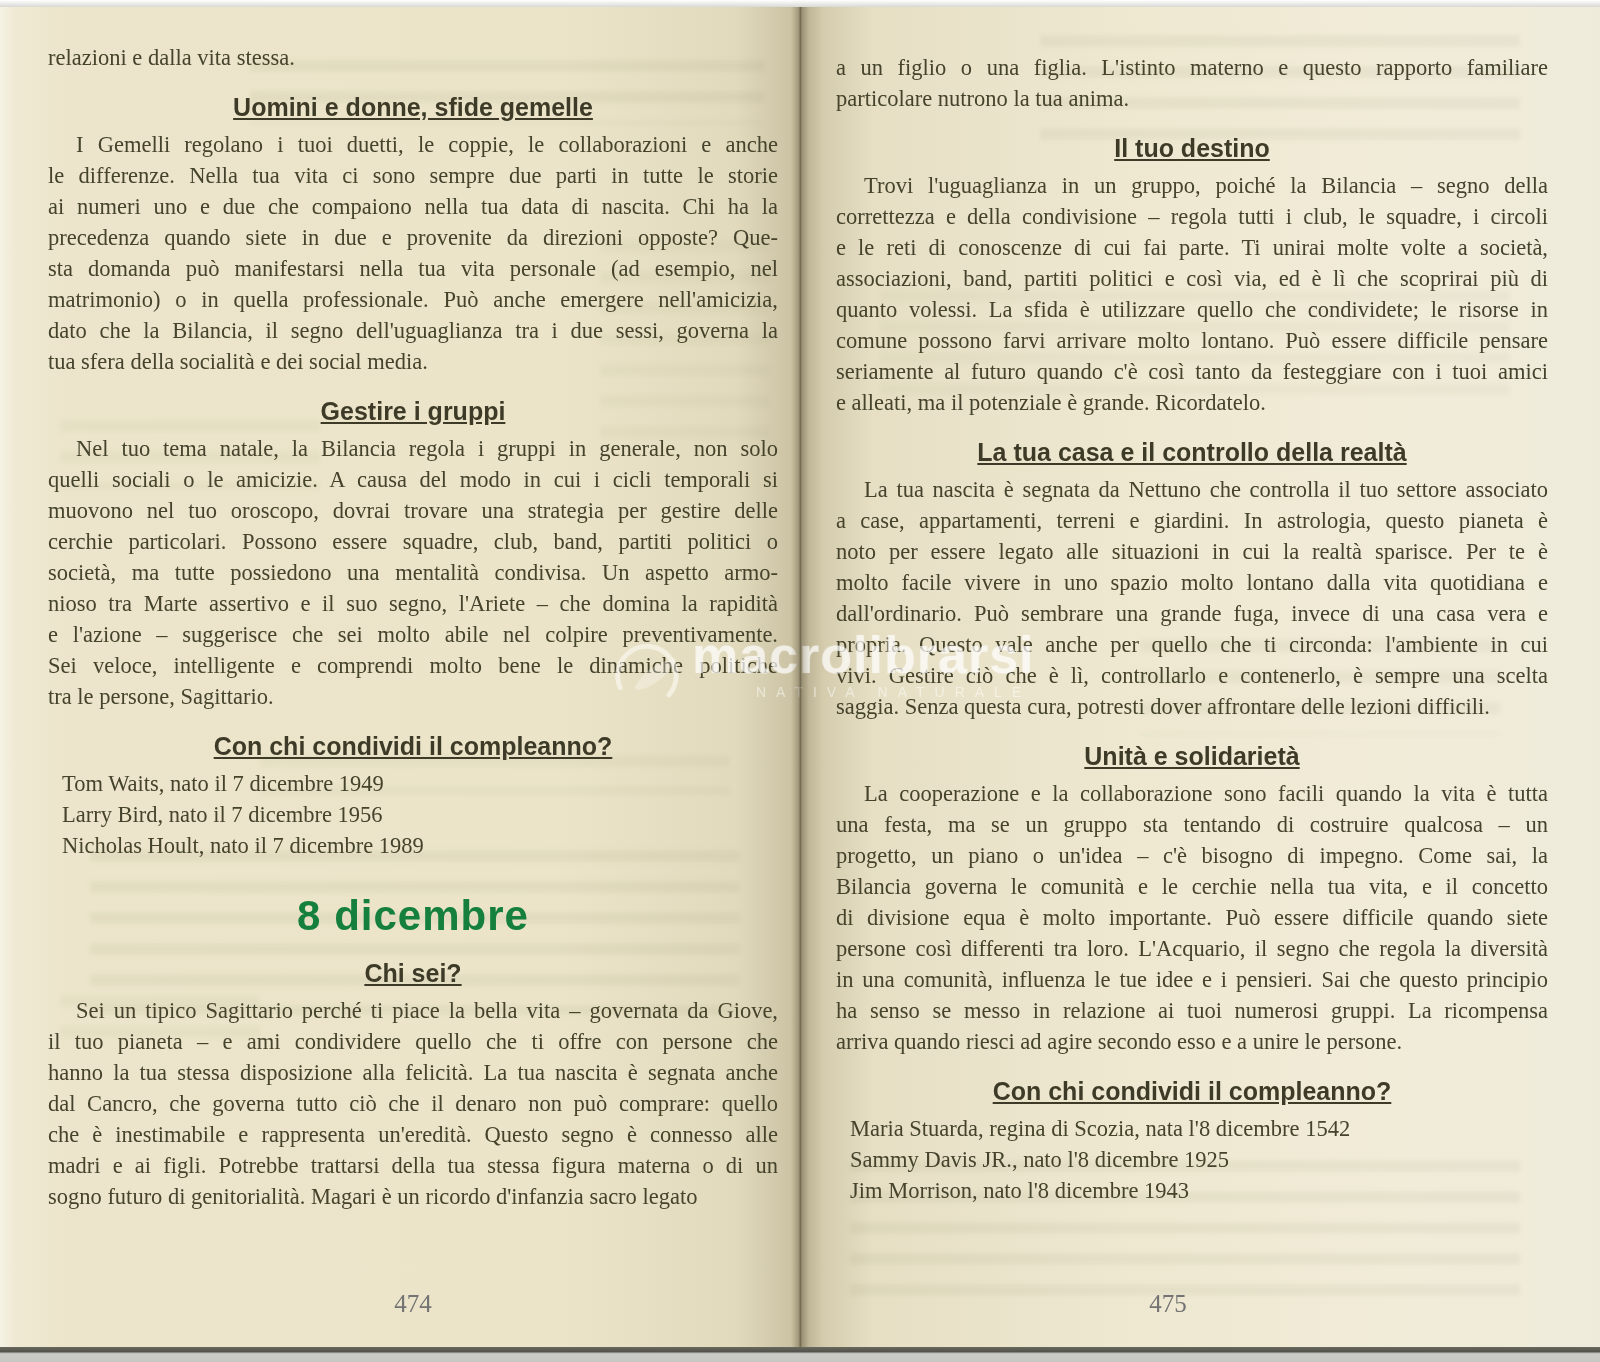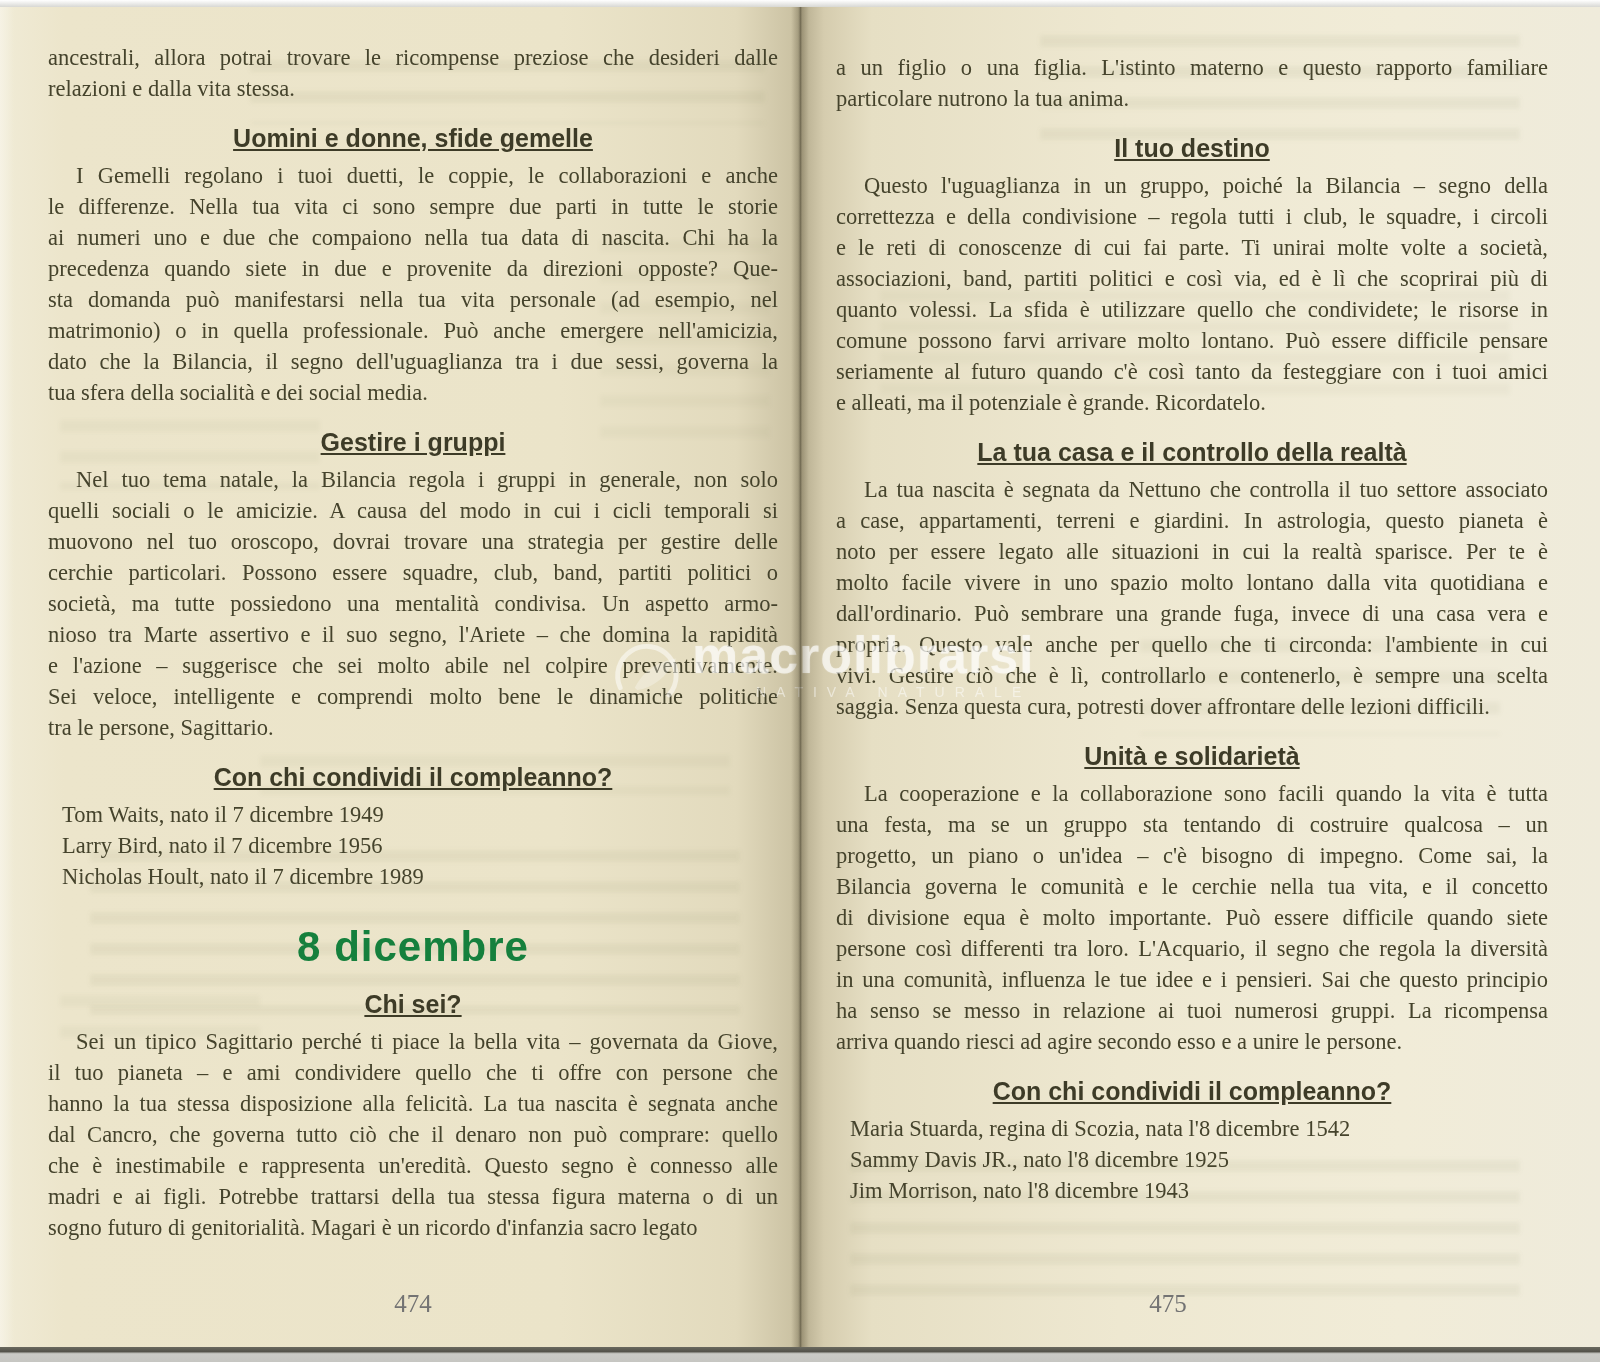--- a/index.html
+++ b/index.html
@@ -83,21 +83,20 @@
   <div class="ghost" style="left:260px; top:755px; width:470px; height:40px;  opacity:.4;"></div>
   <div class="ghost" style="left:90px;  top:850px; width:650px; height:165px;"></div>
   <div class="ghost" style="left:60px;  top:995px; width:200px; height:45px;  opacity:.4;"></div>
   <div class="ghost" style="left:1040px;top:35px;  width:480px; height:105px;"></div>
   <div class="ghost" style="left:880px; top:290px; width:630px; height:105px; opacity:.35;"></div>
   <div class="ghost" style="left:1140px;top:640px; width:360px; height:95px;  opacity:.5;"></div>
   <div class="ghost" style="left:850px; top:1160px;width:670px; height:140px;"></div>
 
   <div class="page left" id="page-body-0">
       <div class="para">
-        <div class="line just">ancestrali, allora potrai trovare le ricompense preziose che desideri dalle</div>
         <div class="line last">relazioni e dalla vita stessa.</div>
       </div>
       <div class="heading">Uomini e donne, sfide gemelle</div>
       <div class="para">
         <div class="line just indent">I Gemelli regolano i tuoi duetti, le coppie, le collaborazioni e anche</div>
         <div class="line just">le differenze. Nella tua vita ci sono sempre due parti in tutte le storie</div>
         <div class="line just">ai numeri uno e due che compaiono nella tua data di nascita. Chi ha la</div>
         <div class="line just">precedenza quando siete in due e provenite da direzioni opposte? Que-</div>
         <div class="line just">sta domanda può manifestarsi nella tua vita personale (ad esempio, nel</div>
         <div class="line just">matrimonio) o in quella professionale. Può anche emergere nell'amicizia,</div>
@@ -134,21 +133,21 @@
         <div class="line last">sogno futuro di genitorialità. Magari è un ricordo d'infanzia sacro legato</div>
       </div>
     </div>
   <div class="page right" id="page-body-1">
       <div class="para">
         <div class="line just">a un figlio o una figlia. L'istinto materno e questo rapporto familiare</div>
         <div class="line last">particolare nutrono la tua anima.</div>
       </div>
       <div class="heading">Il tuo destino</div>
       <div class="para">
-        <div class="line just indent">Questo l'uguaglianza in un gruppo, poiché la Bilancia – segno della</div>
+        <div class="line just indent">Trovi l'uguaglianza in un gruppo, poiché la Bilancia – segno della</div>
         <div class="line just">correttezza e della condivisione – regola tutti i club, le squadre, i circoli</div>
         <div class="line just">e le reti di conoscenze di cui fai parte. Ti unirai molte volte a società,</div>
         <div class="line just">associazioni, band, partiti politici e così via, ed è lì che scoprirai più di</div>
         <div class="line just">quanto volessi. La sfida è utilizzare quello che condividete; le risorse in</div>
         <div class="line just">comune possono farvi arrivare molto lontano. Può essere difficile pensare</div>
         <div class="line just">seriamente al futuro quando c'è così tanto da festeggiare con i tuoi amici</div>
         <div class="line last">e alleati, ma il potenziale è grande. Ricordatelo.</div>
       </div>
       <div class="heading">La tua casa e il controllo della realtà</div>
       <div class="para">

